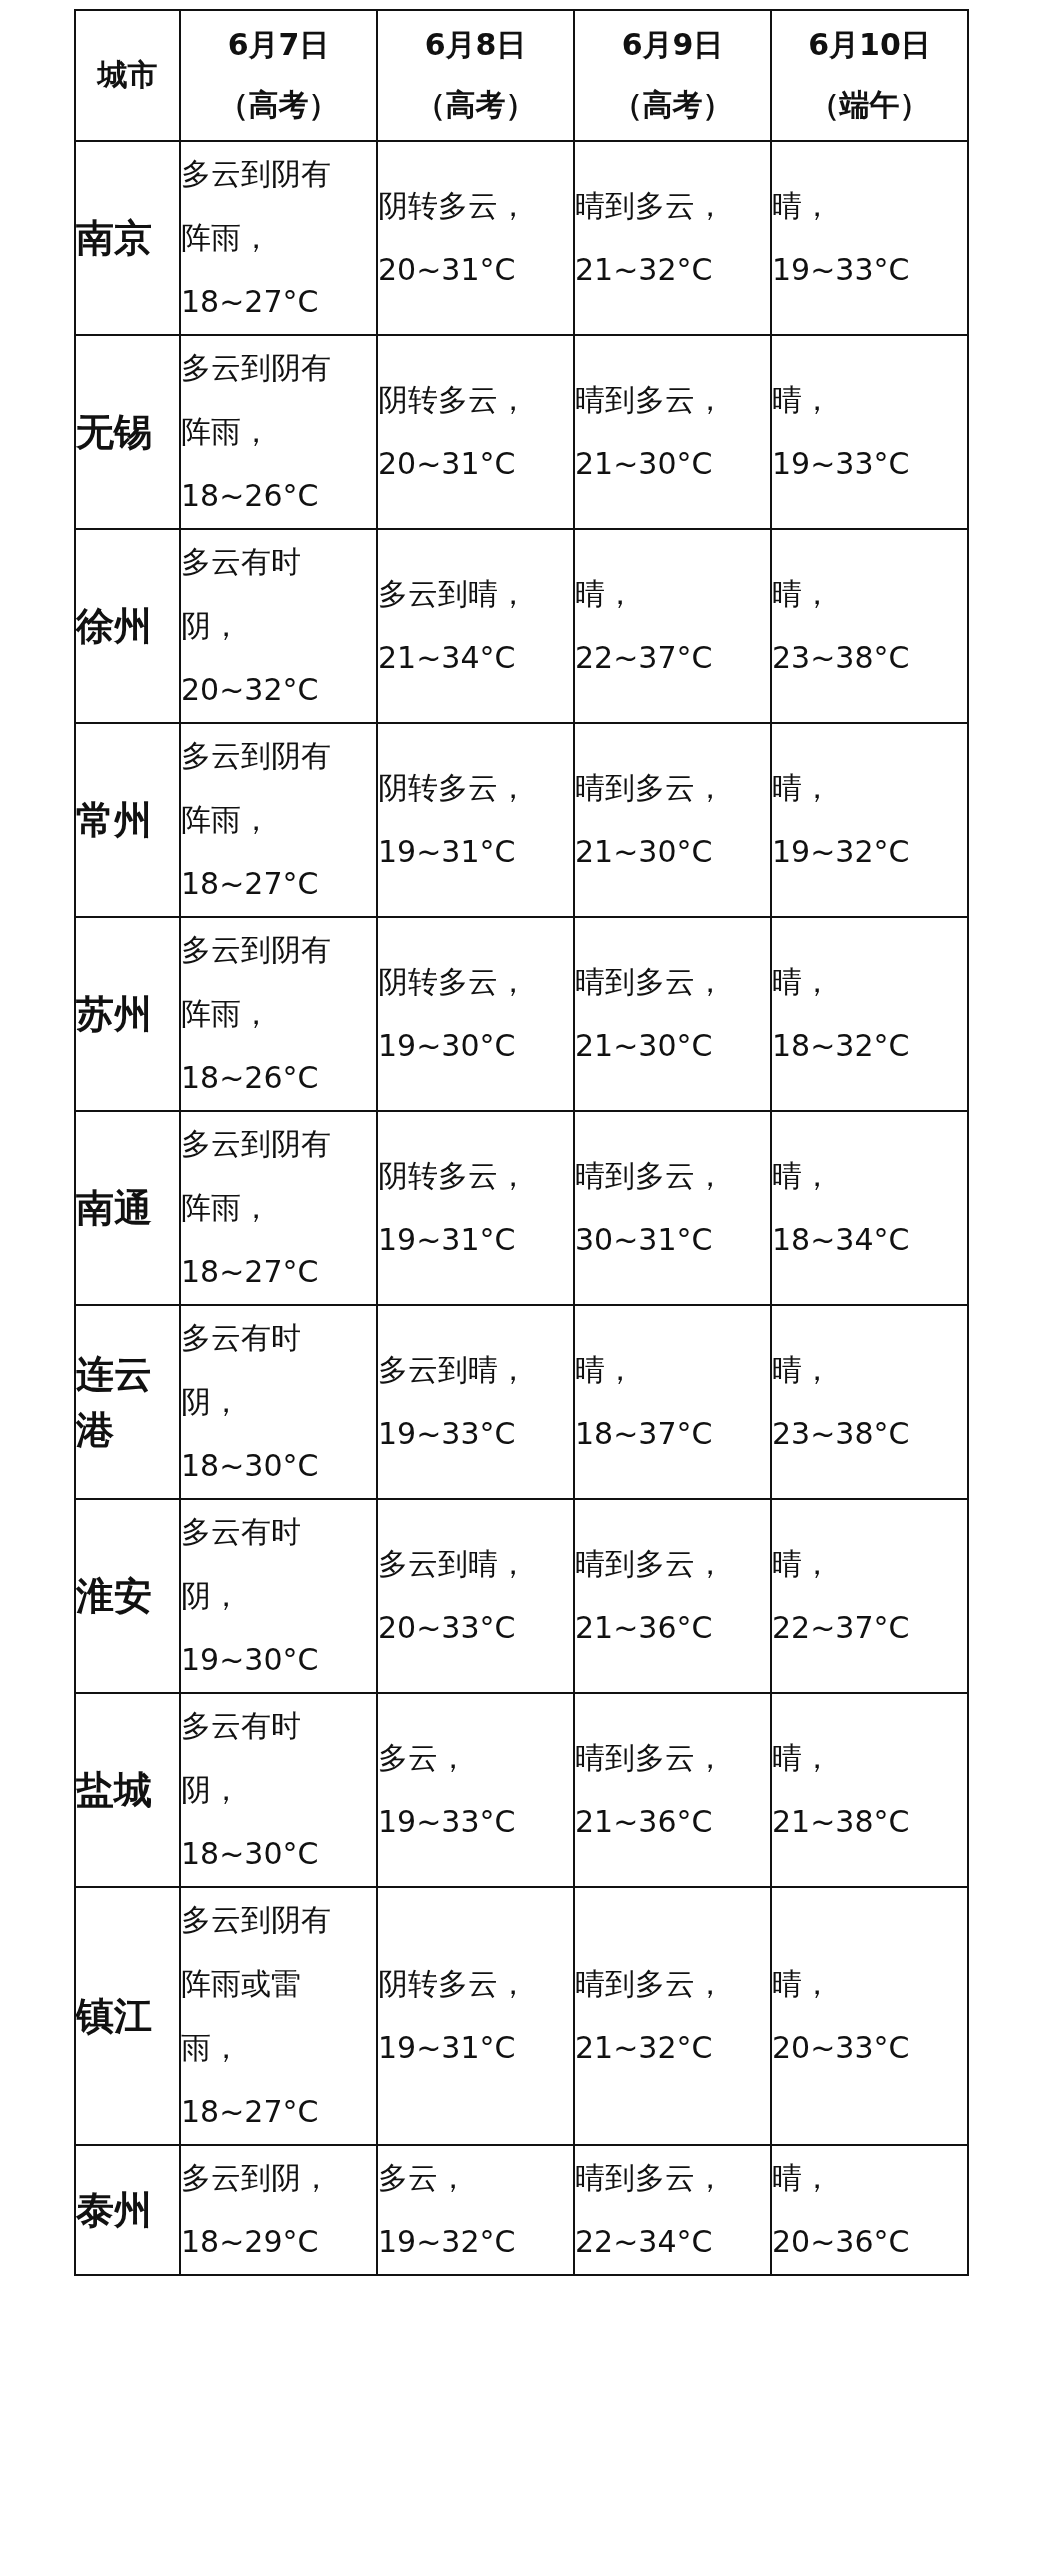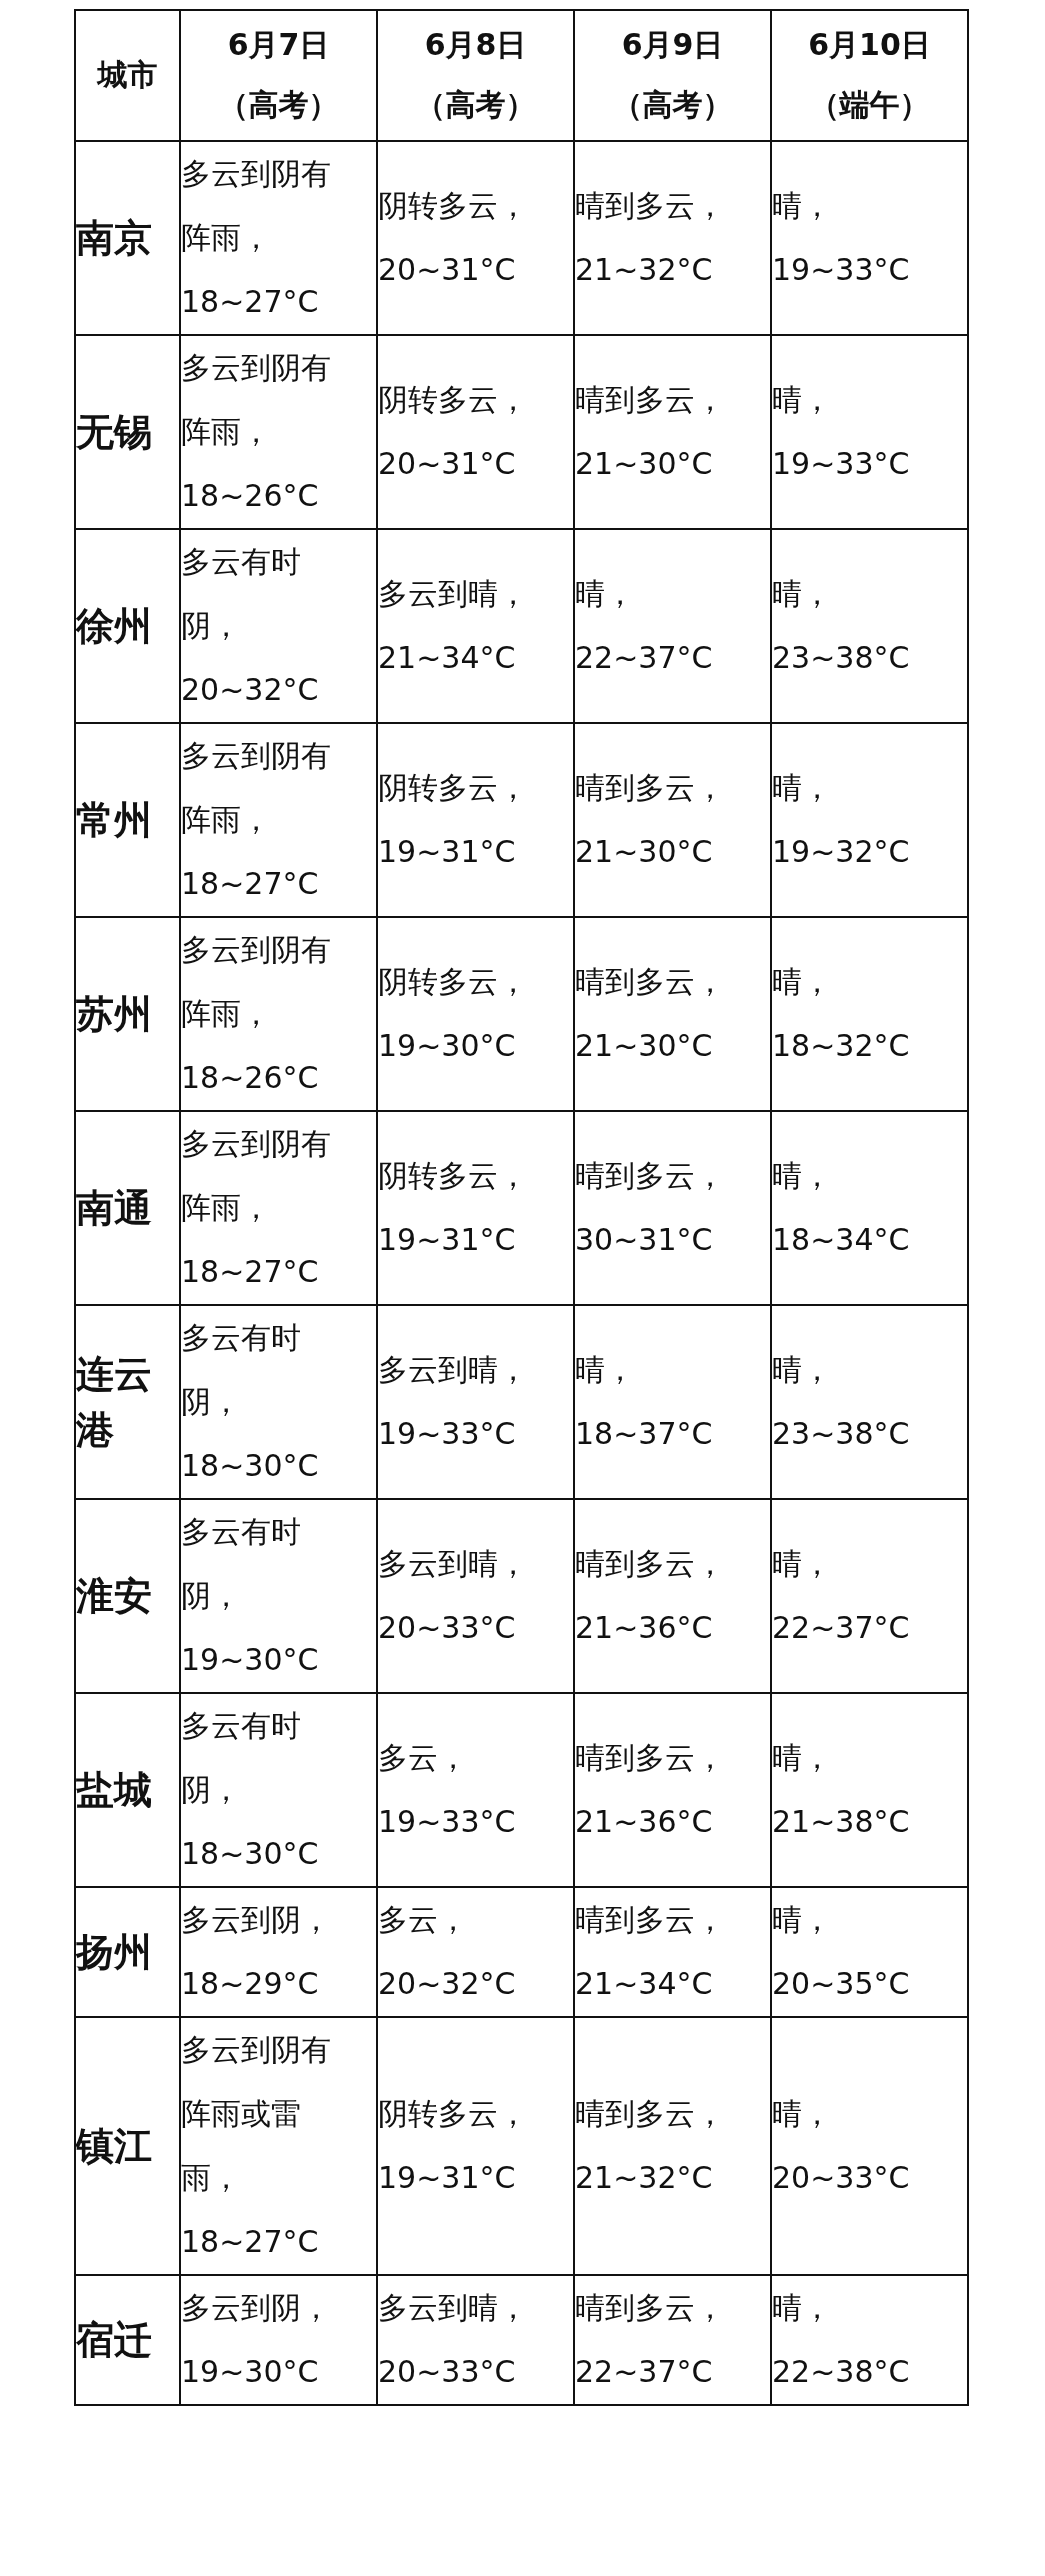--- a/index.html
+++ b/index.html
@@ -270,39 +270,20 @@
         </td>
         <td class="data-cell">
           <span class="cell-line">晴到多云，</span>
           <span class="cell-line">21~36°C</span>
         </td>
         <td class="data-cell">
           <span class="cell-line">晴，</span>
           <span class="cell-line">21~38°C</span>
         </td>
       </tr>
-      <tr class="h2">
-        <td class="city-cell"><span>扬州</span></td>
-        <td class="data-cell">
-          <span class="cell-line">多云到阴，</span>
-          <span class="cell-line">18~29°C</span>
-        </td>
-        <td class="data-cell">
-          <span class="cell-line">多云，</span>
-          <span class="cell-line">20~32°C</span>
-        </td>
-        <td class="data-cell">
-          <span class="cell-line">晴到多云，</span>
-          <span class="cell-line">21~34°C</span>
-        </td>
-        <td class="data-cell">
-          <span class="cell-line">晴，</span>
-          <span class="cell-line">20~35°C</span>
-        </td>
-      </tr>
       <tr class="h4">
         <td class="city-cell"><span>镇江</span></td>
         <td class="data-cell">
           <span class="cell-line">多云到阴有</span>
           <span class="cell-line">阵雨或雷</span>
           <span class="cell-line">雨，</span>
           <span class="cell-line">18~27°C</span>
         </td>
         <td class="data-cell">
           <span class="cell-line">阴转多云，</span>
@@ -311,33 +292,33 @@
         <td class="data-cell">
           <span class="cell-line">晴到多云，</span>
           <span class="cell-line">21~32°C</span>
         </td>
         <td class="data-cell">
           <span class="cell-line">晴，</span>
           <span class="cell-line">20~33°C</span>
         </td>
       </tr>
       <tr class="h2">
-        <td class="city-cell"><span>宿迁</span></td>
+        <td class="city-cell"><span>泰州</span></td>
         <td class="data-cell">
           <span class="cell-line">多云到阴，</span>
-          <span class="cell-line">19~30°C</span>
-        </td>
-        <td class="data-cell">
-          <span class="cell-line">多云到晴，</span>
-          <span class="cell-line">20~33°C</span>
-        </td>
-        <td class="data-cell">
-          <span class="cell-line">晴到多云，</span>
-          <span class="cell-line">22~37°C</span>
-        </td>
-        <td class="data-cell">
-          <span class="cell-line">晴，</span>
-          <span class="cell-line">22~38°C</span>
+          <span class="cell-line">18~29°C</span>
+        </td>
+        <td class="data-cell">
+          <span class="cell-line">多云，</span>
+          <span class="cell-line">19~32°C</span>
+        </td>
+        <td class="data-cell">
+          <span class="cell-line">晴到多云，</span>
+          <span class="cell-line">22~34°C</span>
+        </td>
+        <td class="data-cell">
+          <span class="cell-line">晴，</span>
+          <span class="cell-line">20~36°C</span>
         </td>
       </tr>
     </tbody>
 </table>
 
 
 </body></html>

